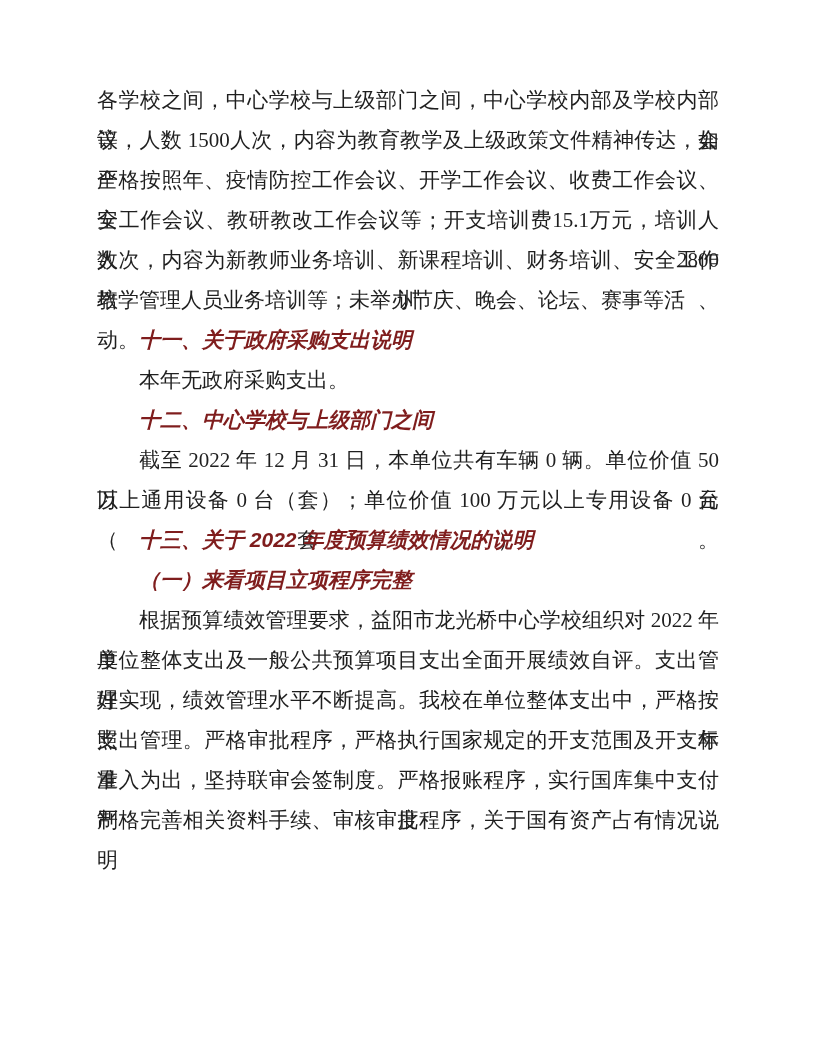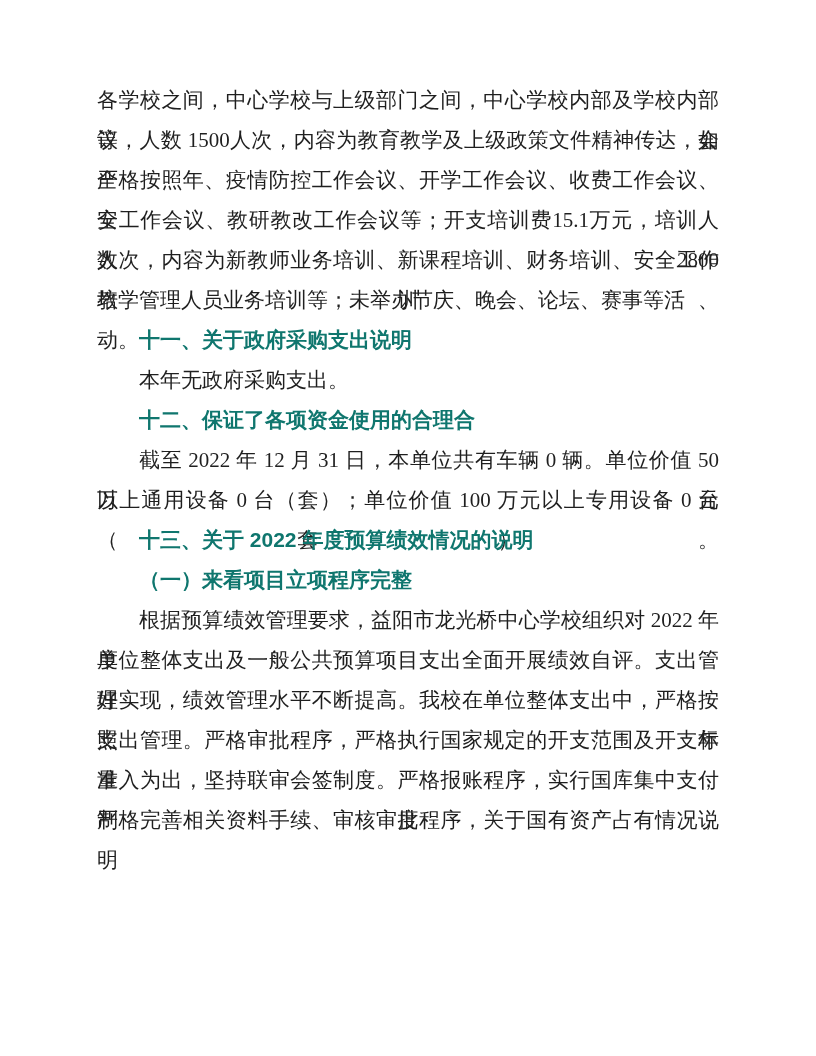--- a/index.html
+++ b/index.html
@@ -28,38 +28,39 @@
     text-align: justify;
     text-align-last: justify;
     text-justify: inter-character;
   }
   .line.indent {
     text-indent: 42px;
   }
   .line.heading {
     font-family: "Liberation Sans", "DejaVu Sans", sans-serif;
     font-weight: 700;
-    color: #0f766e;
+    color: #7f1d1d;
     text-indent: 42px;
+    font-style: italic;
   }
 </style>
 </head>
 <body>
 
 <main class="page">
   <section class="doc-body">
       <div class="line body justify">各学校之间，中心学校与上级部门之间，中心学校内部及学校内部等会</div>
       <div class="line body justify">议，人数 1500人次，内容为教育教学及上级政策文件精神传达，如全</div>
       <div class="line body justify">严格按照年、疫情防控工作会议、开学工作会议、收费工作会议、安</div>
       <div class="line body justify">全工作会议、教研教改工作会议等；开支培训费15.1万元，培训人数2800</div>
       <div class="line body justify">人次，内容为新教师业务培训、新课程培训、财务培训、安全工作培训、</div>
       <div class="line body">教学管理人员业务培训等；未举办节庆、晚会、论坛、赛事等活动。</div>
       <div class="line heading indent">十一、关于政府采购支出说明</div>
       <div class="line body indent">本年无政府采购支出。</div>
-      <div class="line heading indent">十二、保证了各项资金使用的合理合</div>
+      <div class="line heading indent">十二、中心学校与上级部门之间</div>
       <div class="line body justify indent">截至 2022 年 12 月 31 日，本单位共有车辆 0 辆。单位价值 50 万元</div>
       <div class="line body justify">以上通用设备 0 台（套）；单位价值 100 万元以上专用设备 0 台（套）。</div>
       <div class="line heading indent">十三、关于 2022 年度预算绩效情况的说明</div>
       <div class="line heading indent">（一）来看项目立项程序完整</div>
       <div class="line body justify indent">根据预算绩效管理要求，益阳市龙光桥中心学校组织对 2022 年度</div>
       <div class="line body justify">单位整体支出及一般公共预算项目支出全面开展绩效自评。支出管理</div>
       <div class="line body justify">好实现，绩效管理水平不断提高。我校在单位整体支出中，严格按照年</div>
       <div class="line body justify">支出管理。严格审批程序，严格执行国家规定的开支范围及开支标准，</div>
       <div class="line body justify">量入为出，坚持联审会签制度。严格报账程序，实行国库集中支付制度，</div>
       <div class="line body justify">严格完善相关资料手续、审核审批程序，关于国有资产占有情况说明</div>

